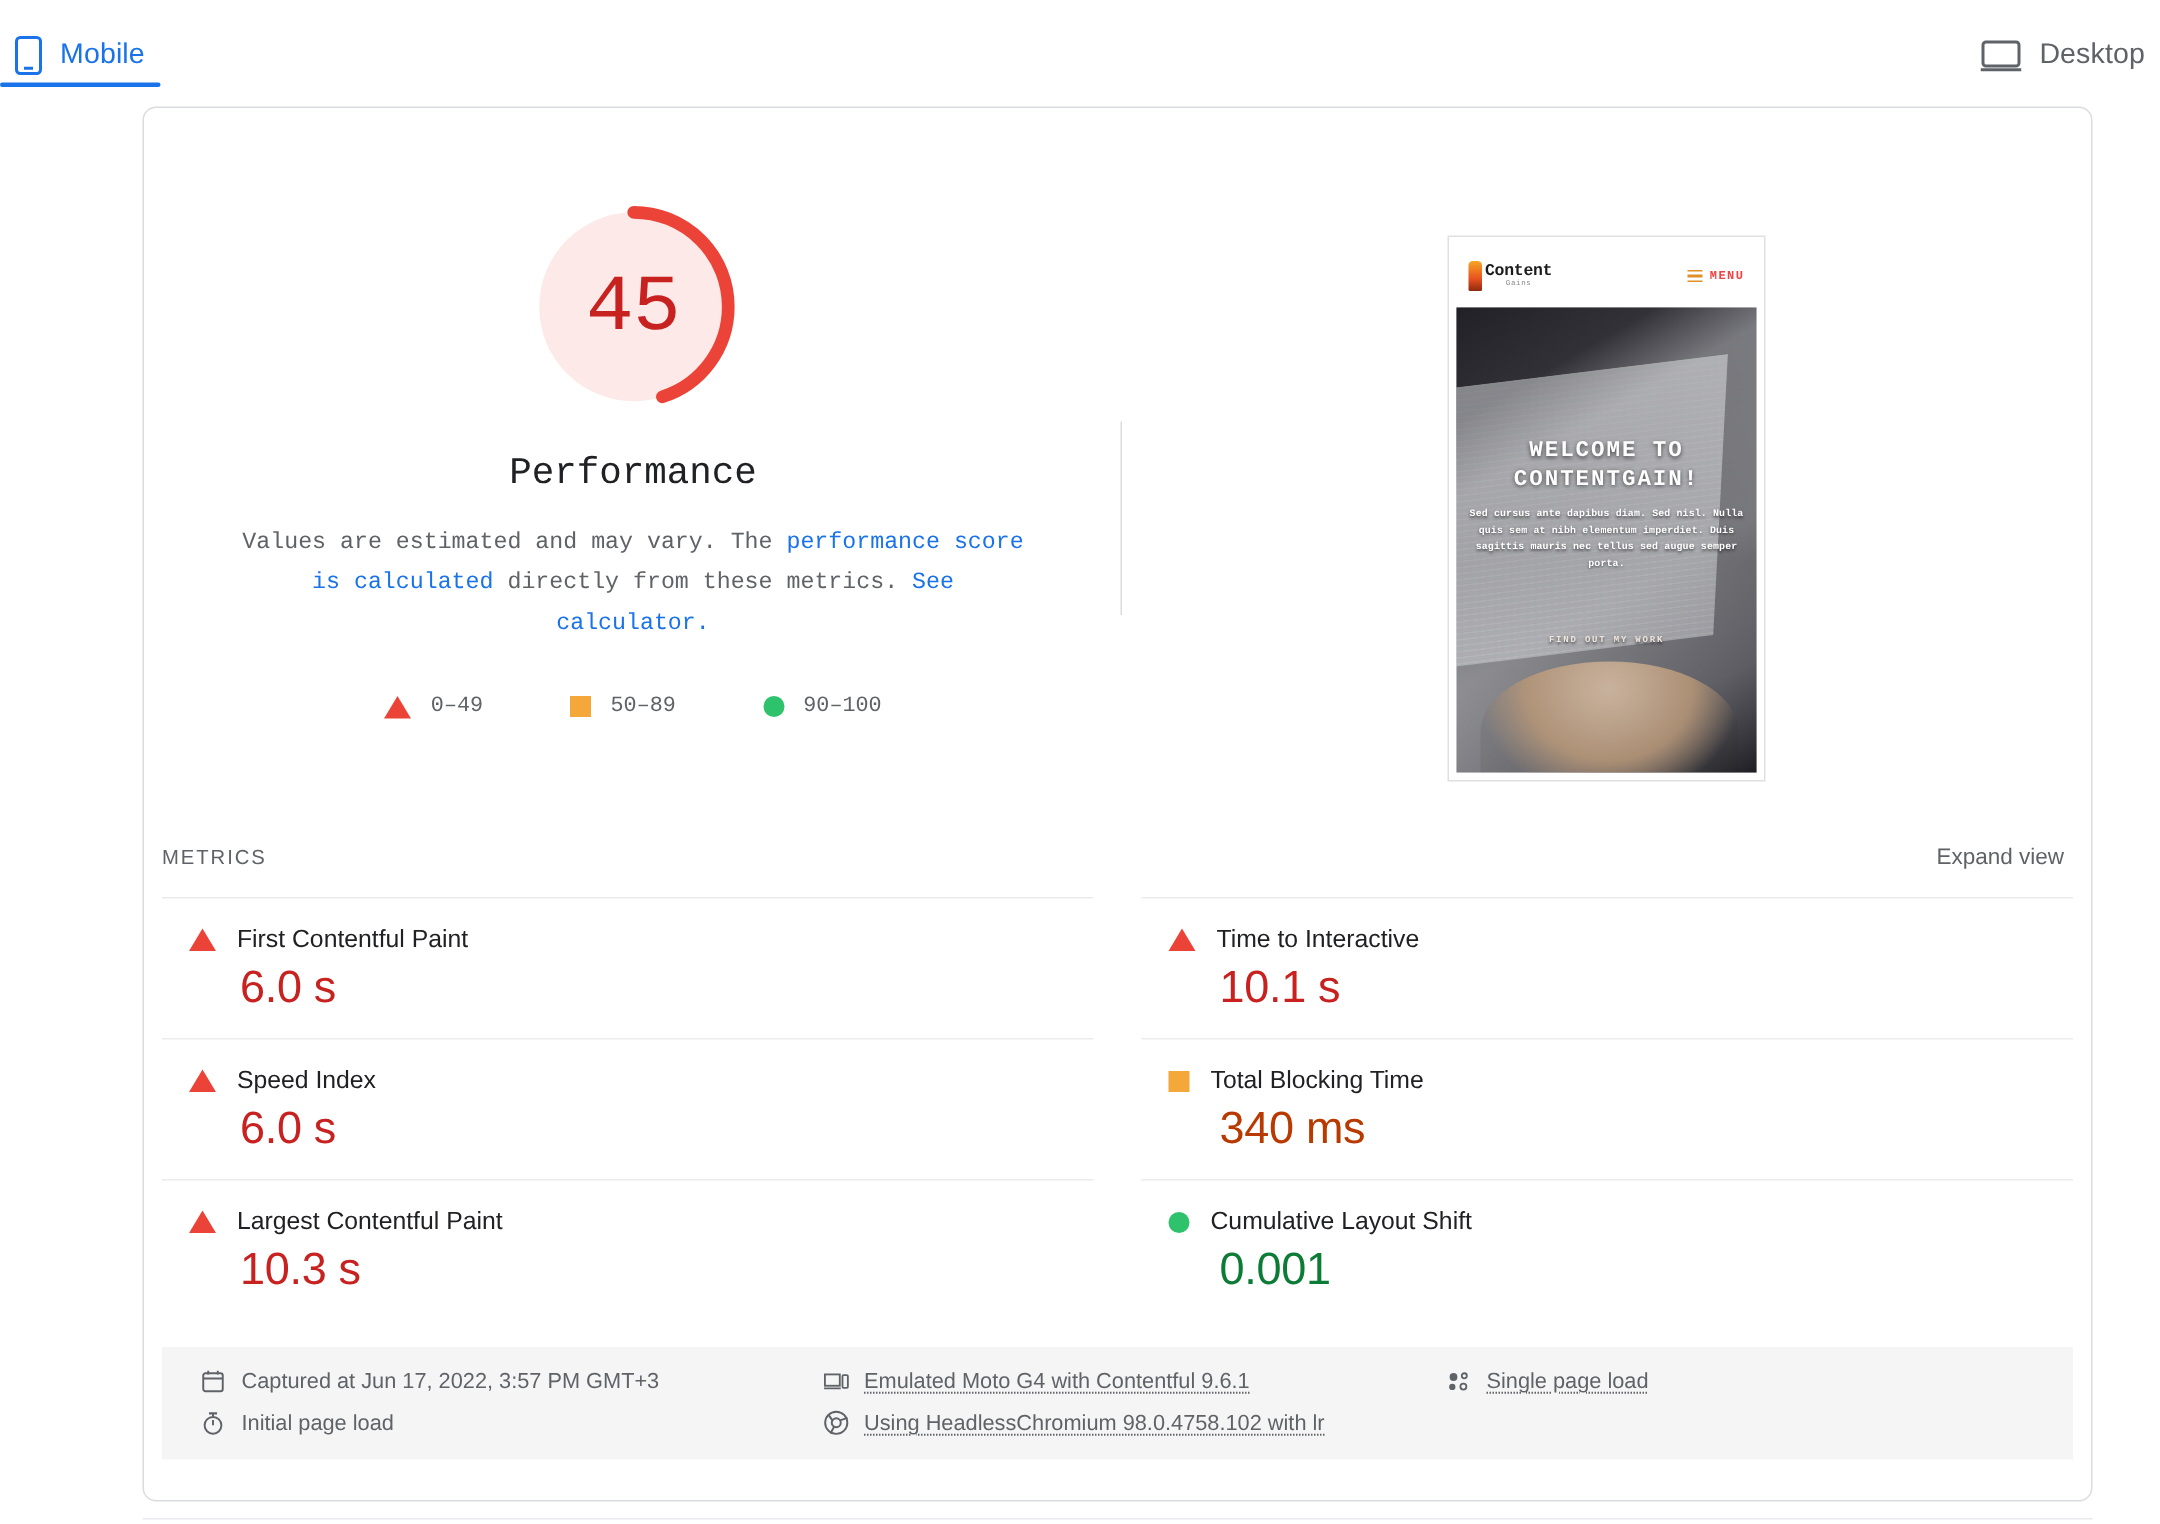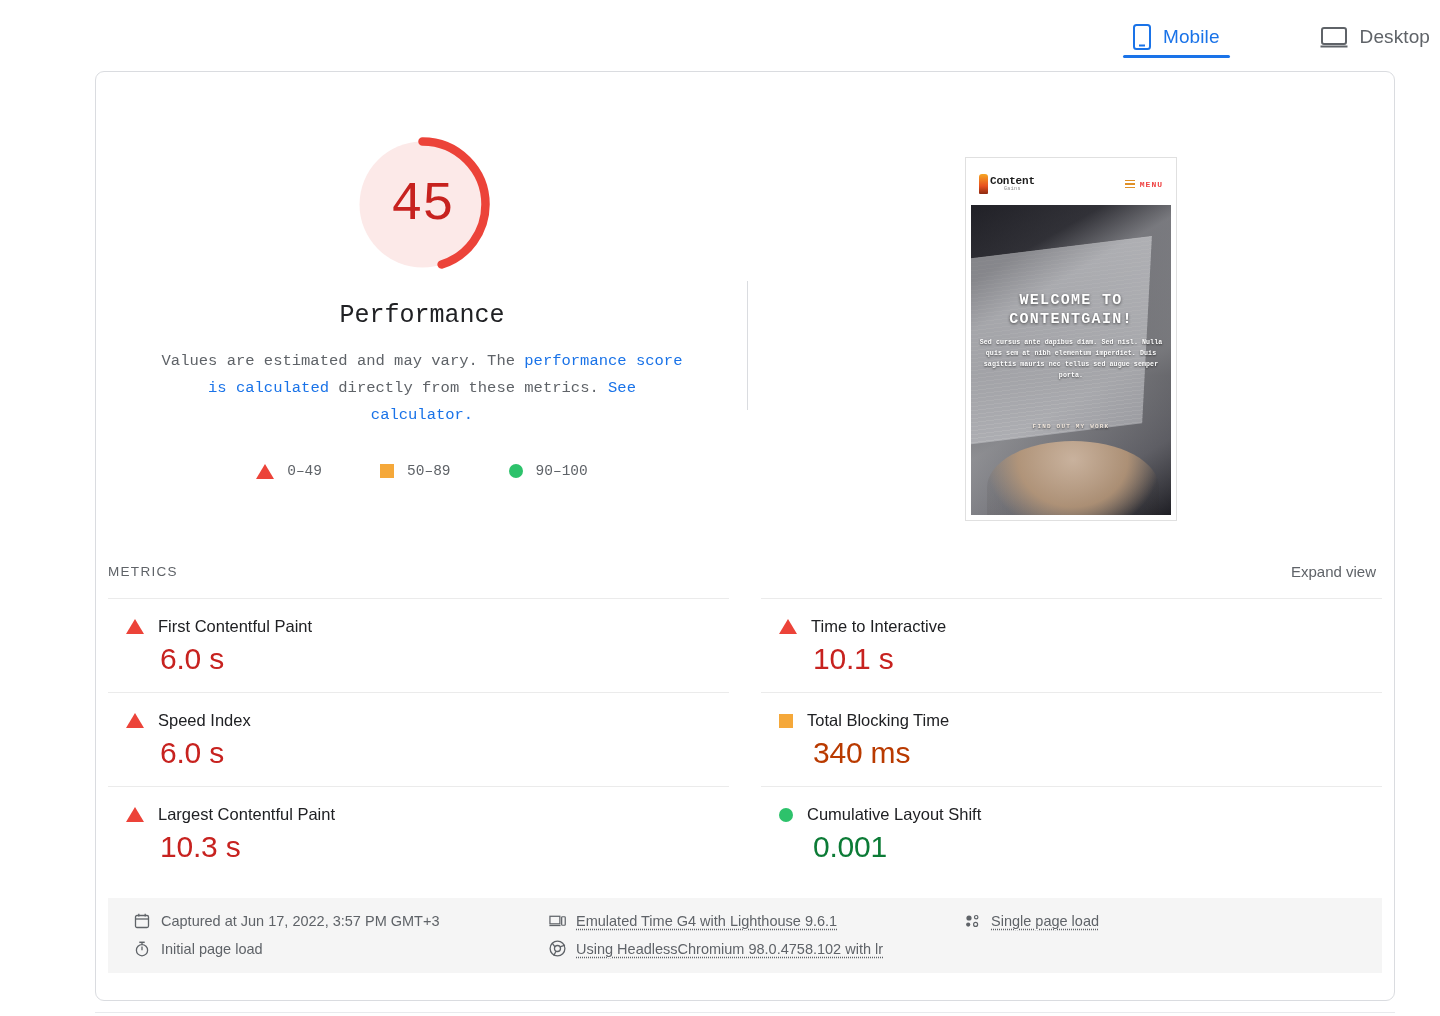--- a/index.html
+++ b/index.html
@@ -10,21 +10,21 @@
     background: #ffffff;
     font-family: "Liberation Sans", sans-serif;
     overflow: hidden;
   }
 
   
   .tabbar {
     height: 58px;
     display: flex;
     align-items: flex-start;
-    justify-content: flex-end;
+    justify-content: space-between;
     gap: 80px;
     padding-top: 8px;
   }
   .tab {
     display: flex;
     align-items: center;
     gap: 12px;
     padding: 8px 10px 0 10px;
     cursor: pointer;
     position: relative;
@@ -462,21 +462,21 @@
     </div>
 
     <div class="env-item link">
       <span class="env-ico">
         <svg width="18" height="16" viewBox="0 0 18 16" fill="none">
           <rect x="1" y="3" width="10.5" height="8" stroke="#5f6368" stroke-width="1.3"></rect>
           <line x1="0.4" y1="12.8" x2="12.2" y2="12.8" stroke="#5f6368" stroke-width="1.3"></line>
           <rect x="13.4" y="3.5" width="3.8" height="9" rx="0.8" stroke="#5f6368" stroke-width="1.3"></rect>
         </svg>
       </span>
-      <span class="etext">Emulated Time G4 with Lighthouse 9.6.1</span>
+      <span class="etext">Emulated Moto G4 with Contentful 9.6.1</span>
     </div>
 
     <div class="env-item link">
       <span class="env-ico">
         <svg width="17" height="16" viewBox="0 0 17 16" fill="none">
           <circle cx="5" cy="5" r="2.6" fill="#5f6368"></circle>
           <circle cx="12.2" cy="4.2" r="1.7" stroke="#5f6368" stroke-width="1.2"></circle>
           <circle cx="4.2" cy="11.6" r="2.1" fill="#5f6368"></circle>
           <circle cx="11.6" cy="11.4" r="2" stroke="#5f6368" stroke-width="1.2"></circle>
         </svg>

